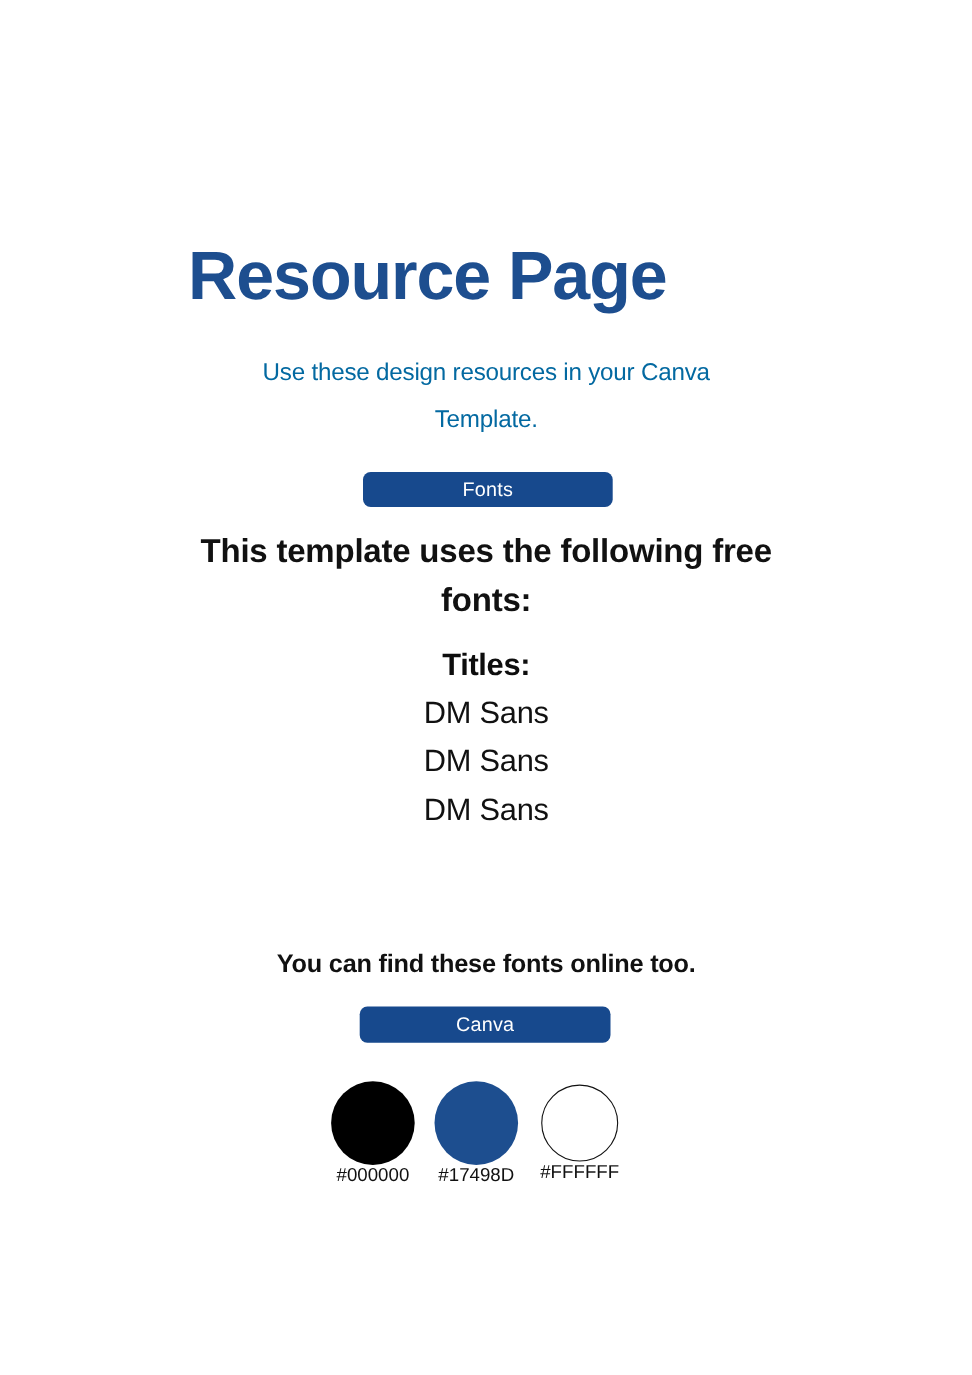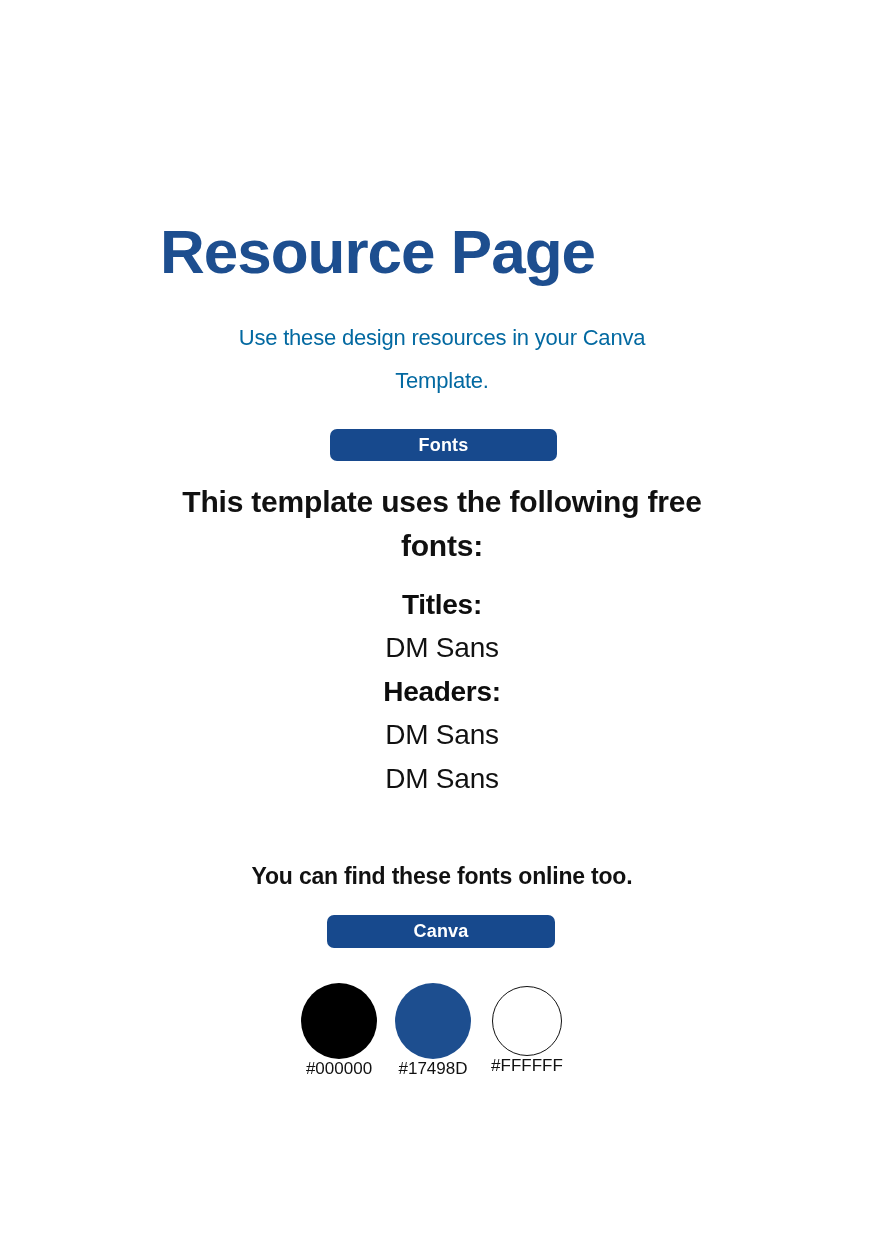--- a/index.html
+++ b/index.html
@@ -28,21 +28,21 @@
     position: absolute;
     left: 0;
     top: 0;
     width: 884px;
     text-align: center;
   }
 
   
   .title {
     position: absolute;
-    left: 5px;
+    left: 16px;
     top: 215px;
     width: 745px;
     font-size: 62px;
     font-weight: 700;
     letter-spacing: -1.0px;
     line-height: 74px;
     color: #1d4e8f;
   }
 
   
@@ -57,21 +57,21 @@
     color: #0369a1;
     letter-spacing: -0.2px;
   }
 
   
   .badge {
     position: absolute;
     background: #1d4e8f;
     color: #ffffff;
     font-size: 18px;
-    font-weight: 700;
+    font-weight: 400;
     letter-spacing: 0.2px;
     border-radius: 7px;
     display: flex;
     align-items: center;
     justify-content: center;
     box-sizing: border-box;
   }
   .badge-fonts {
     left: 330px;
     top: 429px;
@@ -187,21 +187,20 @@
     <div class="fonts-intro">This template uses the following free fonts:</div>
 
     <div class="font-list">
 
       <div class="font-row">
         <div class="font-label">Titles:</div>
         <div class="font-value">DM Sans</div>
       </div>
 
       <div class="font-row">
-        <div class="font-label">Headers:</div>
         <div class="font-value">DM Sans</div>
       </div>
 
       <div class="font-row">
         <div class="font-value">DM Sans</div>
       </div>
 
     </div>
 
     <div class="fonts-outro">You can find these fonts online too.</div>

